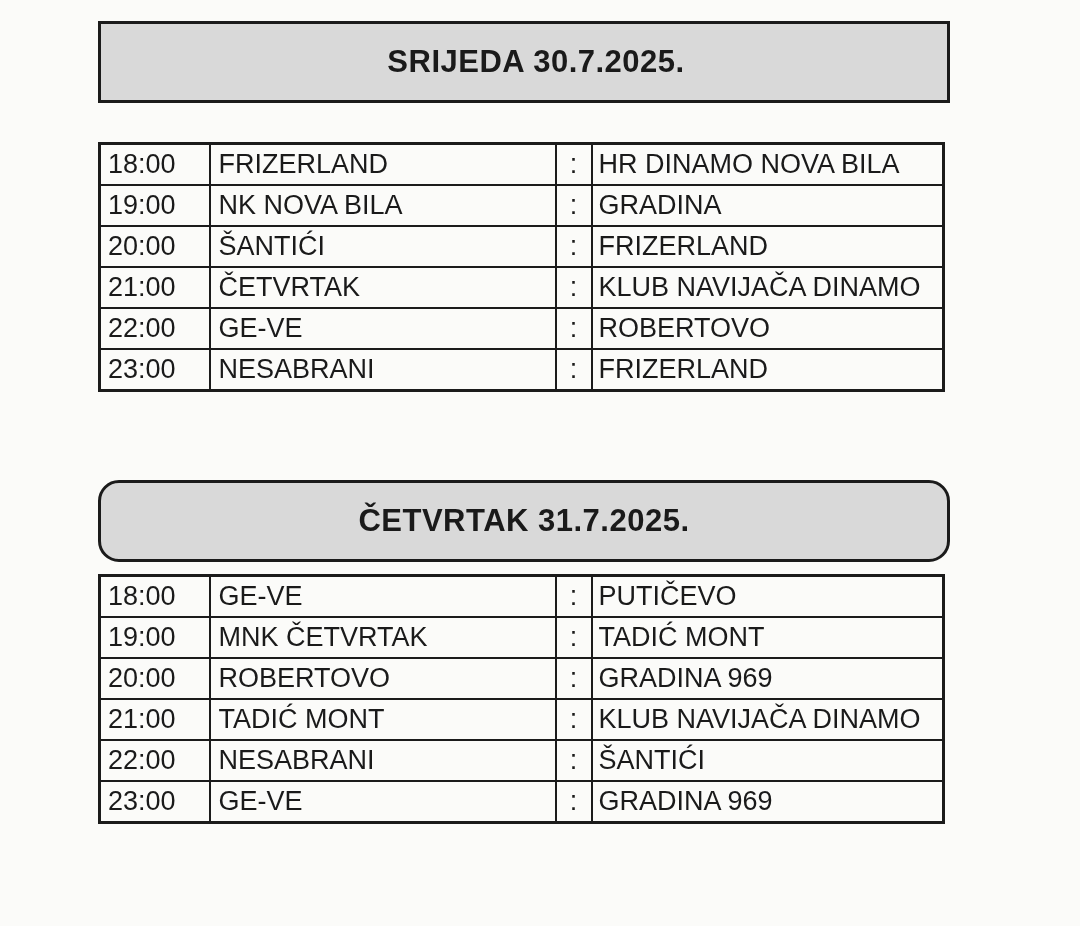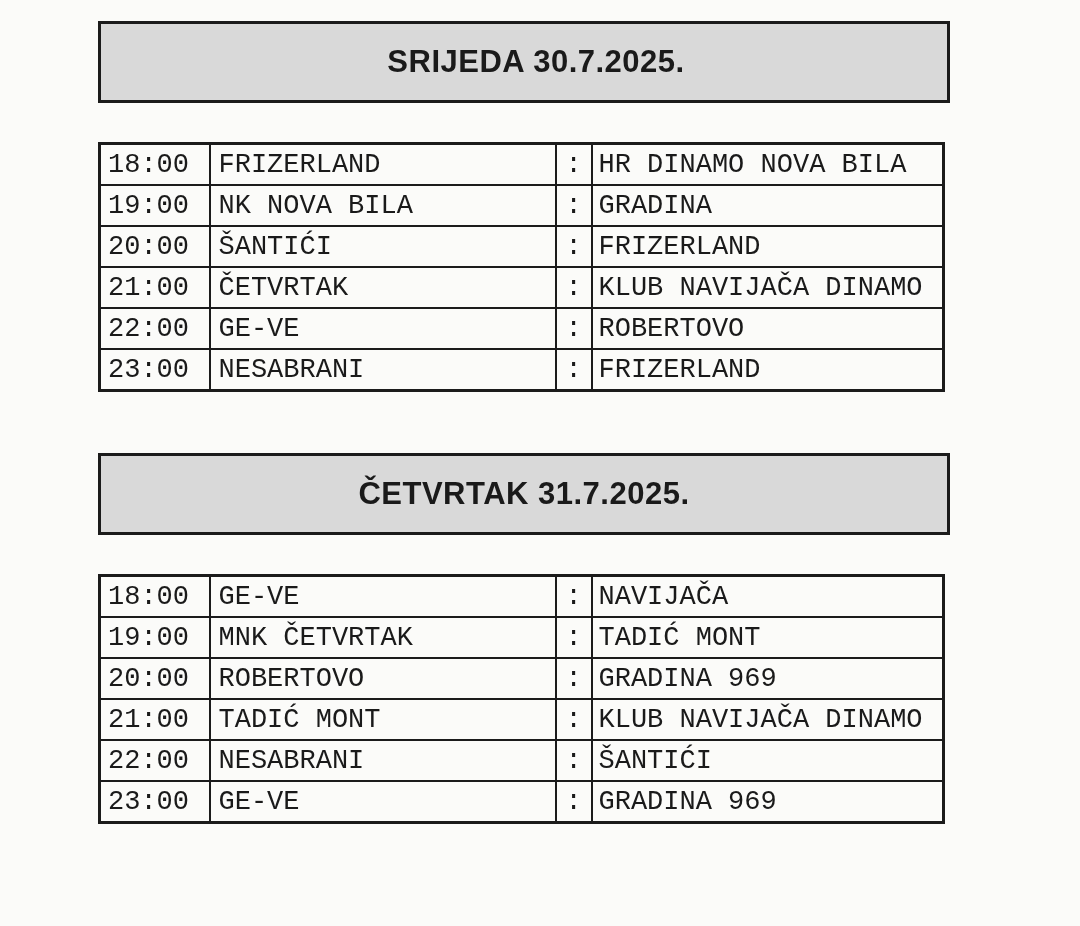--- a/index.html
+++ b/index.html
@@ -21,36 +21,35 @@
     width: 852px;
     height: 82px;
     box-sizing: border-box;
     background: #d9d9d9;
     border: 3px solid #1b1b1b;
     display: flex;
     align-items: center;
     justify-content: center;
   }
   .day-header-1 { top: 21px; padding-left: 24px; }
-  .day-header-2 { top: 453px; }
+  .day-header-2 { top: 480px; border-radius: 21px; }
   .day-header .title {
     font-weight: bold;
     font-size: 31px;
     letter-spacing: 0.5px;
     white-space: nowrap;
   }
   .schedule-table {
     position: absolute;
     left: 98px;
     width: 756px;
     border-collapse: collapse;
     table-layout: fixed;
     border: 3px solid #1b1b1b;
     font-size: 27px;
-    font-family: Liberation Mono, monospace;
   }
   .schedule-table-1 { top: 142px; }
   .schedule-table-2 { top: 574px; }
   .schedule-table td {
     border: 2px solid #1b1b1b;
     height: 39px;
     padding: 0;
     white-space: nowrap;
     overflow: hidden;
     vertical-align: middle;
@@ -129,21 +128,21 @@
       <col class="col-time-w">
         <col class="col-home-w">
         <col class="col-sep-w">
         <col class="col-away-w">
     </colgroup>
     <tbody>
       <tr>
         <td class="cell-time">18:00</td>
         <td class="cell-home">GE-VE</td>
         <td class="cell-sep">:</td>
-        <td class="cell-away">NAVIJAČA</td>
+        <td class="cell-away">PUTIČEVO</td>
       </tr>
       <tr>
         <td class="cell-time">19:00</td>
         <td class="cell-home">MNK ČETVRTAK</td>
         <td class="cell-sep">:</td>
         <td class="cell-away">TADIĆ MONT</td>
       </tr>
       <tr>
         <td class="cell-time">20:00</td>
         <td class="cell-home">ROBERTOVO</td>

